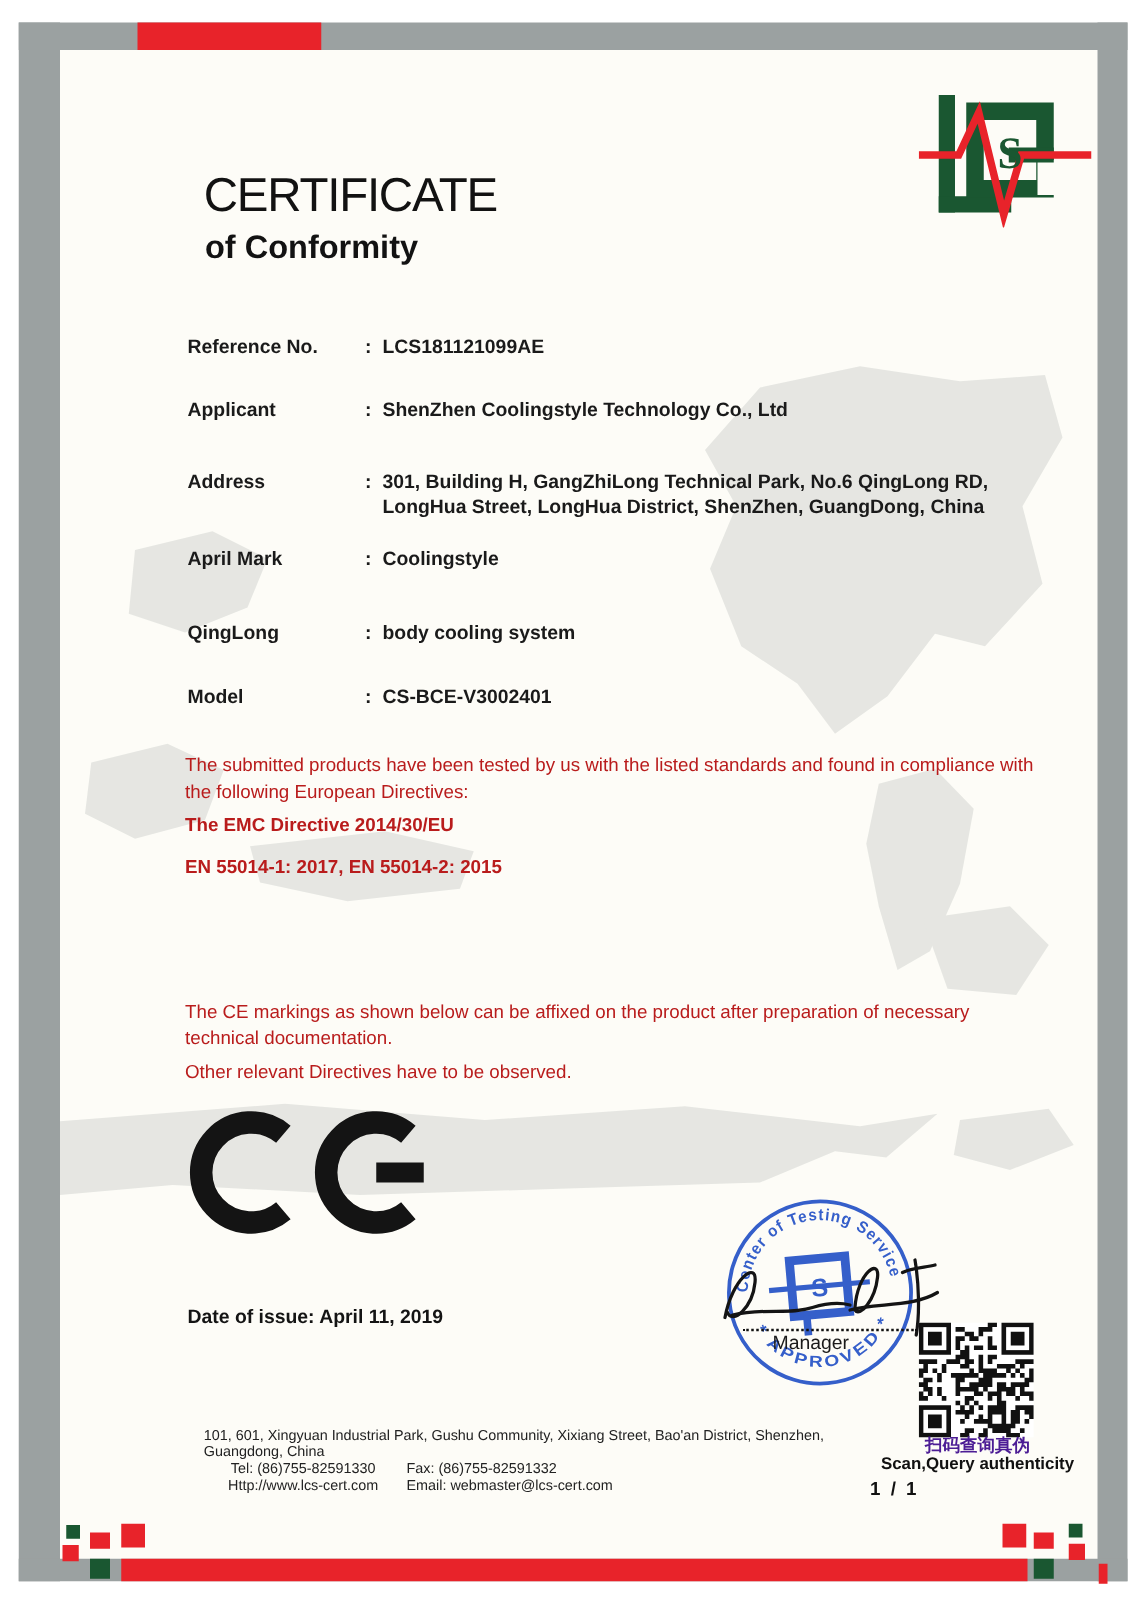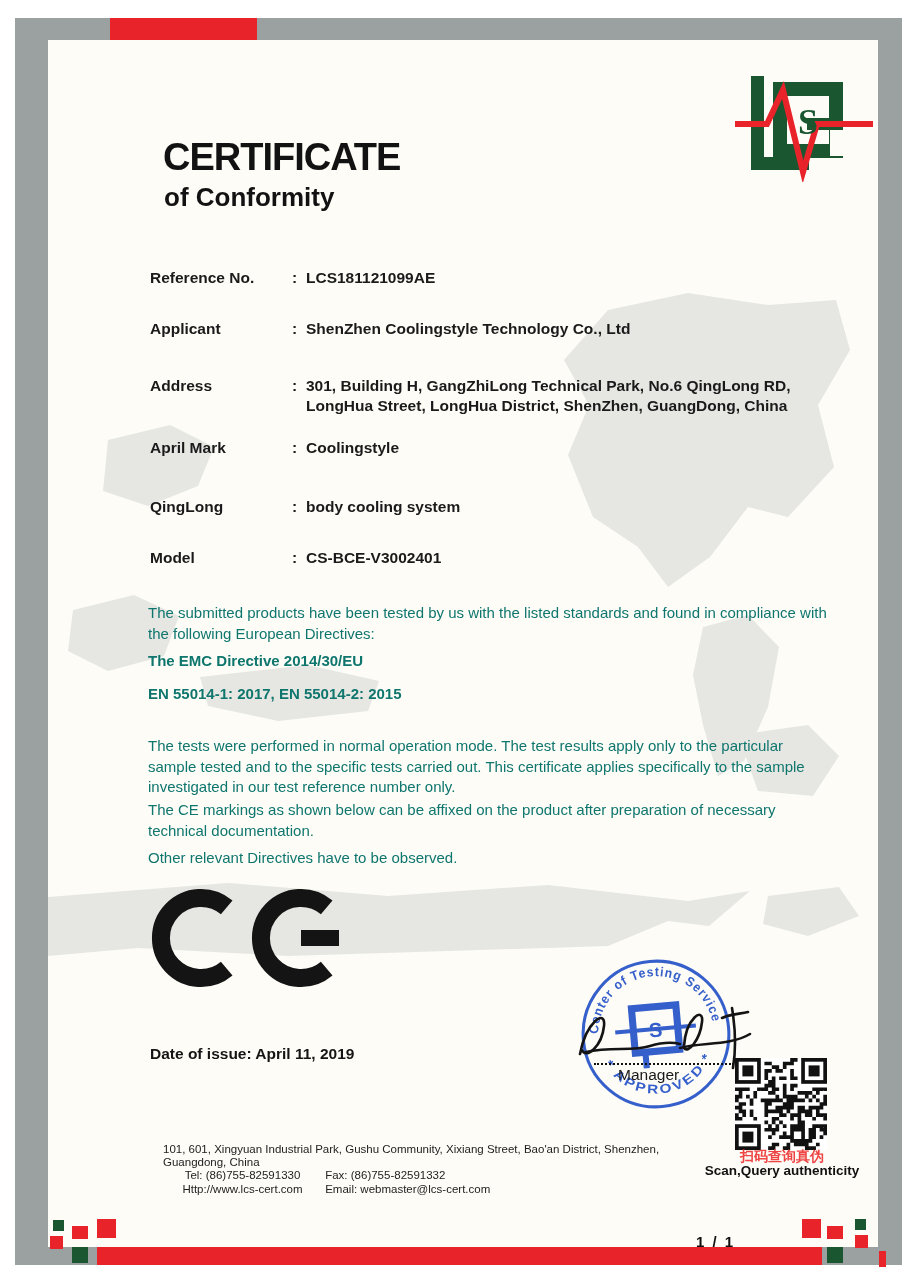--- a/index.html
+++ b/index.html
@@ -5,37 +5,37 @@
   html,body{margin:0;padding:0;background:#ffffff;}
   .sheet{position:relative;width:916px;height:1280px;background:#ffffff;overflow:hidden;
          font-family:"Liberation Sans",sans-serif;color:#1b1b1b;}
   .abs{position:absolute;}
   
   .frame{background:#9ba1a1;}
   .inner-page{left:48px;top:40px;width:830px;height:1207px;background:#fdfcf7;}
   .red-block{background:#e8232a;}
   .green-block{background:#1a5731;}
   
-  .title-main{left:163px;top:136px;font-size:38px;font-weight:700;letter-spacing:-1px;color:#121212;}
+  .title-main{left:163px;top:136px;font-size:38px;font-weight:400;letter-spacing:-1px;color:#121212;}
   .title-sub{left:164px;top:182px;font-size:26px;font-weight:700;color:#121212;}
   
   .field-row{left:150px;width:680px;font-size:15.5px;font-weight:700;color:#1a1a1a;line-height:20px;}
   .field-label{position:absolute;left:0;top:0;width:140px;}
   .field-sep{position:absolute;left:142px;top:0;}
   .field-value{position:absolute;left:156px;top:0;width:512px;}
   
-  .para{left:148px;width:680px;font-size:15px;line-height:20.5px;color:#0f766e;}
+  .para{left:148px;width:680px;font-size:15px;line-height:20.5px;color:#b91c1c;}
   .bold{font-weight:700;}
   
   .footer{left:163px;top:1143px;width:640px;font-size:11.5px;line-height:13.2px;color:#222;}
   .fcol{display:inline-block;width:159px;text-align:center;}
   .watermark{opacity:.6;}
-  .qr-caption-cn{left:700px;top:1148px;width:164px;text-align:center;font-size:14px;font-weight:700;color:#ef4444;}
+  .qr-caption-cn{left:700px;top:1148px;width:164px;text-align:center;font-size:14px;font-weight:700;color:#4c1d95;}
   .qr-caption-en{left:672px;top:1163px;width:220px;text-align:center;font-size:13.5px;font-weight:600;color:#111;}
-  .page-num{left:696px;top:1233px;font-size:15px;font-weight:700;letter-spacing:2px;color:#111;}
+  .page-num{left:696px;top:1183px;font-size:15px;font-weight:700;letter-spacing:2px;color:#111;}
   .date-issue{left:150px;top:1045px;font-size:15.5px;font-weight:700;color:#141414;}
   .manager{left:618px;top:1066px;font-size:15.5px;color:#1a1a1a;}
   .dotline{left:594px;top:1047px;width:140px;height:16px;border-bottom:2.5px dotted #111;}
   .stamp-wrap{left:570px;top:948px;width:172px;height:172px;transform:rotate(-5deg);opacity:.95;}
 </style>
 </head>
 <body>
 
 <div class="sheet">
 
@@ -115,21 +115,20 @@
   </div>
   <div class="abs field-row" style="top:548px;">
     <span class="field-label">Model</span>
     <span class="field-sep">:</span>
     <span class="field-value">CS-BCE-V3002401</span>
   </div>
 
   <div class="abs para" style="top:603px;">The submitted products have been tested by us with the listed standards and found in compliance with the following European Directives:</div>
   <div class="abs para bold" style="top:651px;">The EMC Directive 2014/30/EU</div>
   <div class="abs para bold" style="top:684px;">EN 55014-1: 2017, EN 55014-2: 2015</div>
-  <div class="abs para" style="top:736px;">The tests were performed in normal operation mode. The test results apply only to the particular sample tested and to the specific tests carried out. This certificate applies specifically to the sample investigated in our test reference number only.</div>
   <div class="abs para" style="top:800px;">The CE markings as shown below can be affixed on the product after preparation of necessary technical documentation.</div>
   <div class="abs para" style="top:848px;">Other relevant Directives have to be observed.</div>
 
   <svg class="abs" style="left:148px;top:885px;" width="212" height="106" viewBox="0 0 210 106">
     <path d="M77.7 22.4 A40 40 0 1 0 77.7 83.6" fill="none" stroke="#141414" stroke-width="18"></path>
     <path d="M177.7 22.4 A40 40 0 1 0 177.7 83.6" fill="none" stroke="#141414" stroke-width="18"></path>
     <path d="M152 53 h38" fill="none" stroke="#141414" stroke-width="16"></path>
   </svg>
 
   <div class="abs date-issue">Date of issue: April 11, 2019</div>

